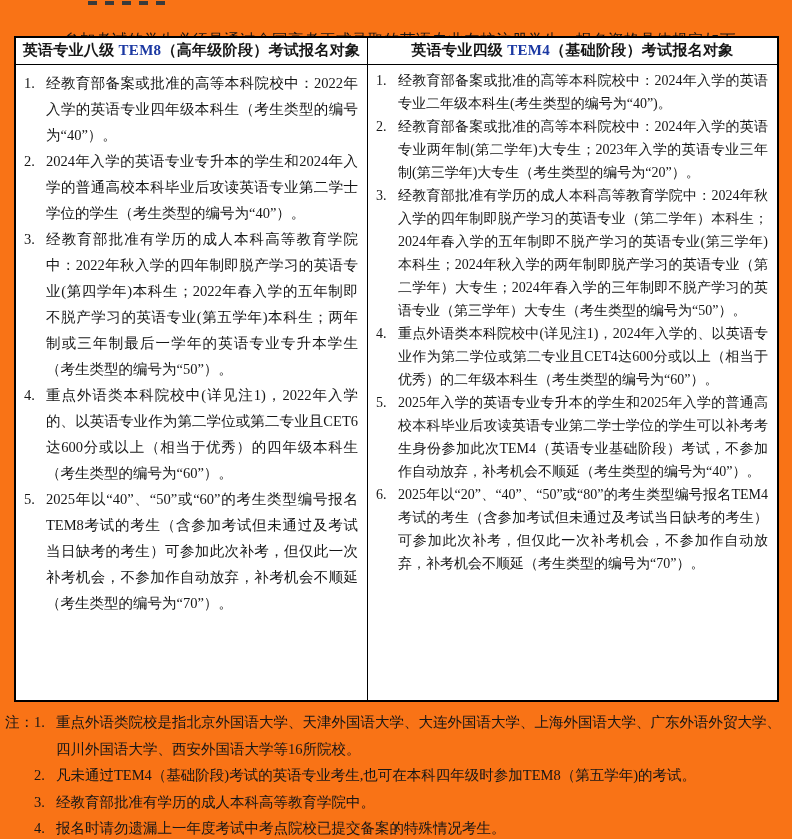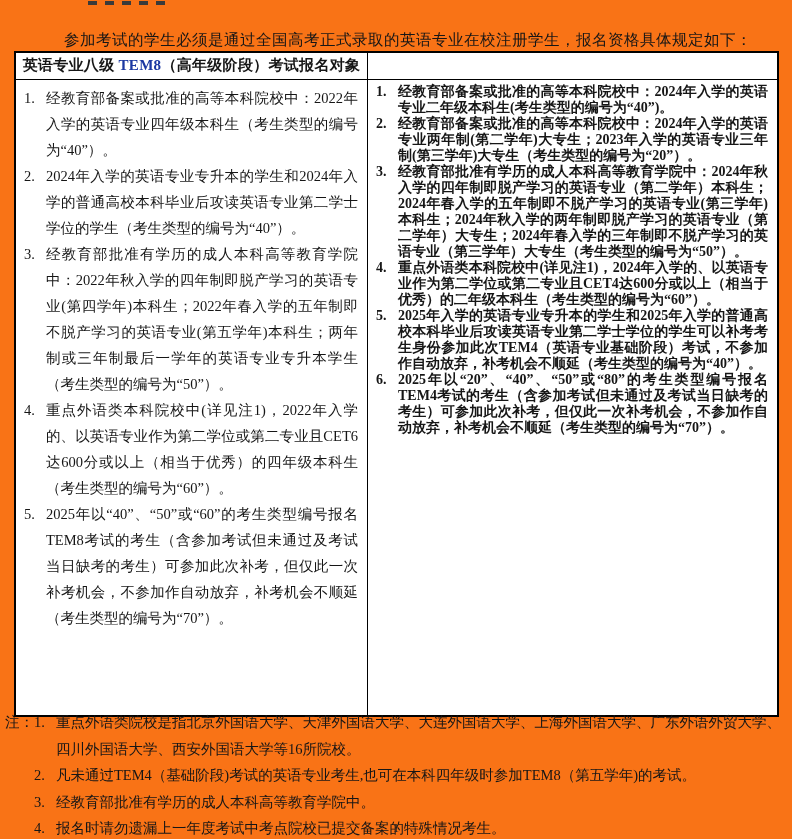--- a/index.html
+++ b/index.html
@@ -11,21 +11,21 @@
   
   .frag {
     position:absolute; top:1px; left:88px; width:80px; height:4px;
     background:repeating-linear-gradient(90deg,#3a3a3a 0 9px,transparent 9px 17px);
   }
   .intro {
     position:absolute; top:13px; left:33px; width:746px;
     font-size:15.5px; line-height:22px; text-indent:2em; letter-spacing:0.5px;
   }
   .regtable {
-    position:absolute; top:51px; left:14px; width:765px; height:666px;
+    position:absolute; top:36px; left:14px; width:765px; height:666px;
     border:2px solid #000; box-sizing:border-box;
     display:flex; flex-direction:column; background:#fff;
   }
   .thead { display:flex; border-bottom:1.5px solid #000; }
   .th {
     box-sizing:border-box; font-weight:bold; font-size:15px;
     text-align:center; padding:3px 0 4px 0; letter-spacing:0.3px;
   }
   .th-left  { width:352px; border-right:1.5px solid #000; }
   .th-right { flex:1; }
@@ -36,21 +36,21 @@
   .cell-right { flex:1; padding:4px 9px 0 5px; }
   ol.items { margin:0; padding:0; list-style:none; counter-reset:item; }
   ol.items li {
     counter-increment:item; position:relative; padding-left:25px;
     text-align:justify; text-justify:inter-ideograph;
   }
   ol.items li::before {
     content:counter(item) "."; position:absolute; left:3px; top:0;
   }
   .cell-left  ol.items li { font-size:14.5px; line-height:26px; }
-  .cell-right ol.items li { font-size:14px;   line-height:16px;font-weight:bold; }
+  .cell-right ol.items li { font-size:14px;   line-height:23px; }
   .notes {
     position:absolute; top:709px; left:5px; width:783px;
     font-size:14.5px; line-height:26.5px;
   }
   .notes-row { display:flex; align-items:flex-start; }
   .notes-prefix { flex:0 0 auto; white-space:nowrap; }
   ol.notes-list { list-style:none; margin:0; padding:0; counter-reset:note; flex:1; }
   ol.notes-list li { counter-increment:note; position:relative; padding-left:22px; }
   ol.notes-list li::before { content:counter(note) "."; position:absolute; left:0; top:0; }
   .pageno {
@@ -64,20 +64,23 @@
 <div class="page">
 
   <div class="frag"></div>
 
   <p class="intro">参加考试的学生必须是通过全国高考正式录取的英语专业在校注册学生，报名资格具体规定如下：</p>
 
   <div class="regtable">
     <div class="thead">
       <div class="th th-left">
         <span>英语专业八级 </span><span class="tem-blue" style="color:#1b38a2">TEM8</span><span>（高年级阶段）考试报名对象</span>
+      </div>
+      <div class="th th-right">
+        <span>英语专业四级 </span><span class="tem-blue" style="color:#1b38a2">TEM4</span><span>（基础阶段）考试报名对象</span>
       </div>
     </div>
     <div class="tbody">
       <div class="cell cell-left">
         <ol class="items">
           <li>经教育部备案或批准的高等本科院校中：2022年入学的英语专业四年级本科生（考生类型的编号为“40”）。</li>
           <li>2024年入学的英语专业专升本的学生和2024年入学的普通高校本科毕业后攻读英语专业第二学士学位的学生（考生类型的编号为“40”）。</li>
           <li>经教育部批准有学历的成人本科高等教育学院中：2022年秋入学的四年制即脱产学习的英语专业(第四学年)本科生；2022年春入学的五年制即不脱产学习的英语专业(第五学年)本科生；两年制或三年制最后一学年的英语专业专升本学生（考生类型的编号为“50”）。</li>
           <li>重点外语类本科院校中(详见注1)，2022年入学的、以英语专业作为第二学位或第二专业且CET6达600分或以上（相当于优秀）的四年级本科生（考生类型的编号为“60”）。</li>
           <li>2025年以“40”、“50”或“60”的考生类型编号报名TEM8考试的考生（含参加考试但未通过及考试当日缺考的考生）可参加此次补考，但仅此一次补考机会，不参加作自动放弃，补考机会不顺延（考生类型的编号为“70”）。</li>

